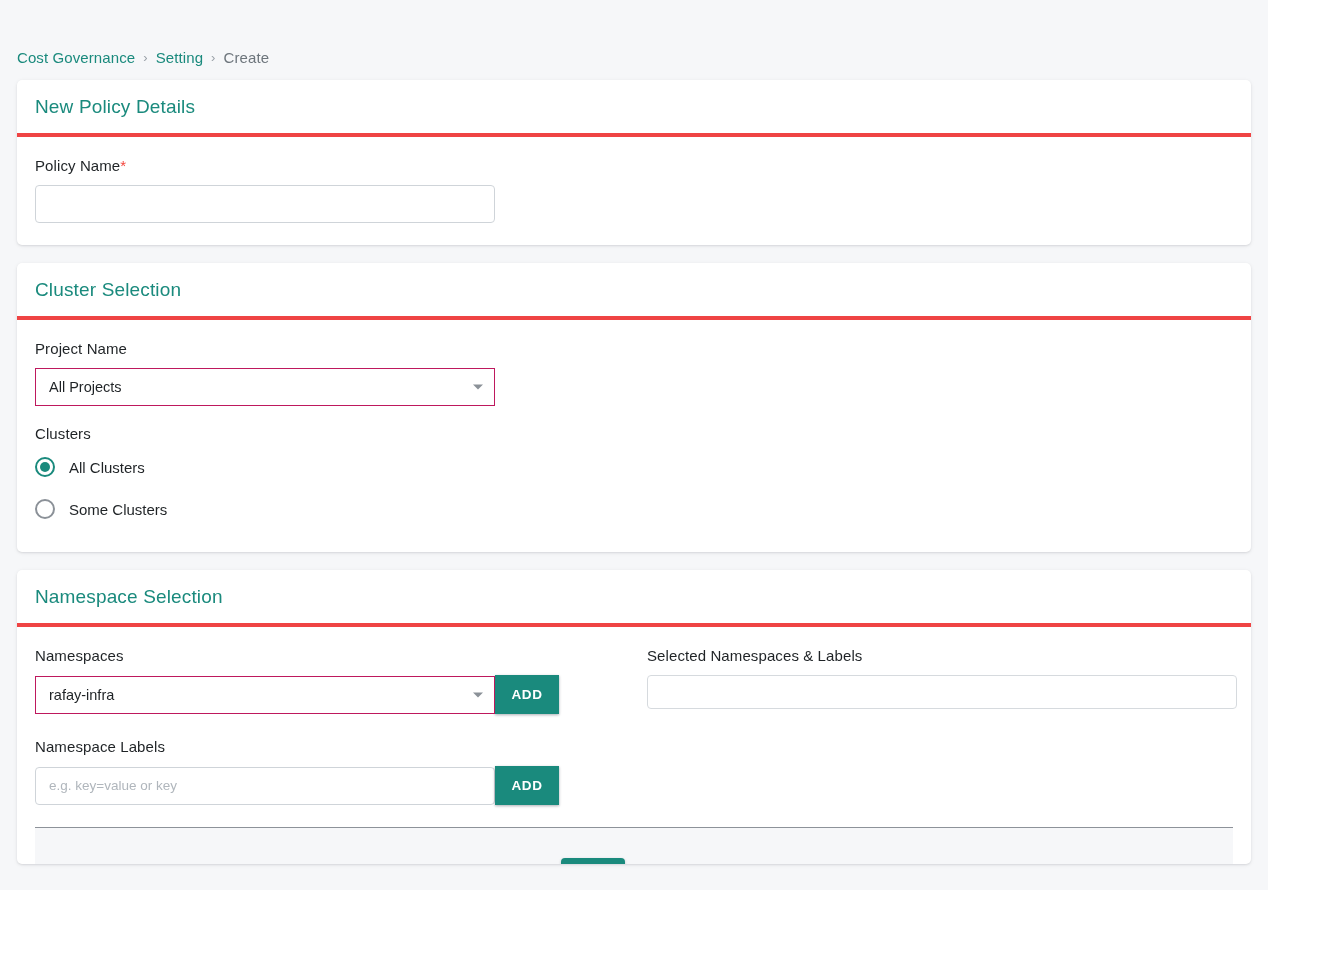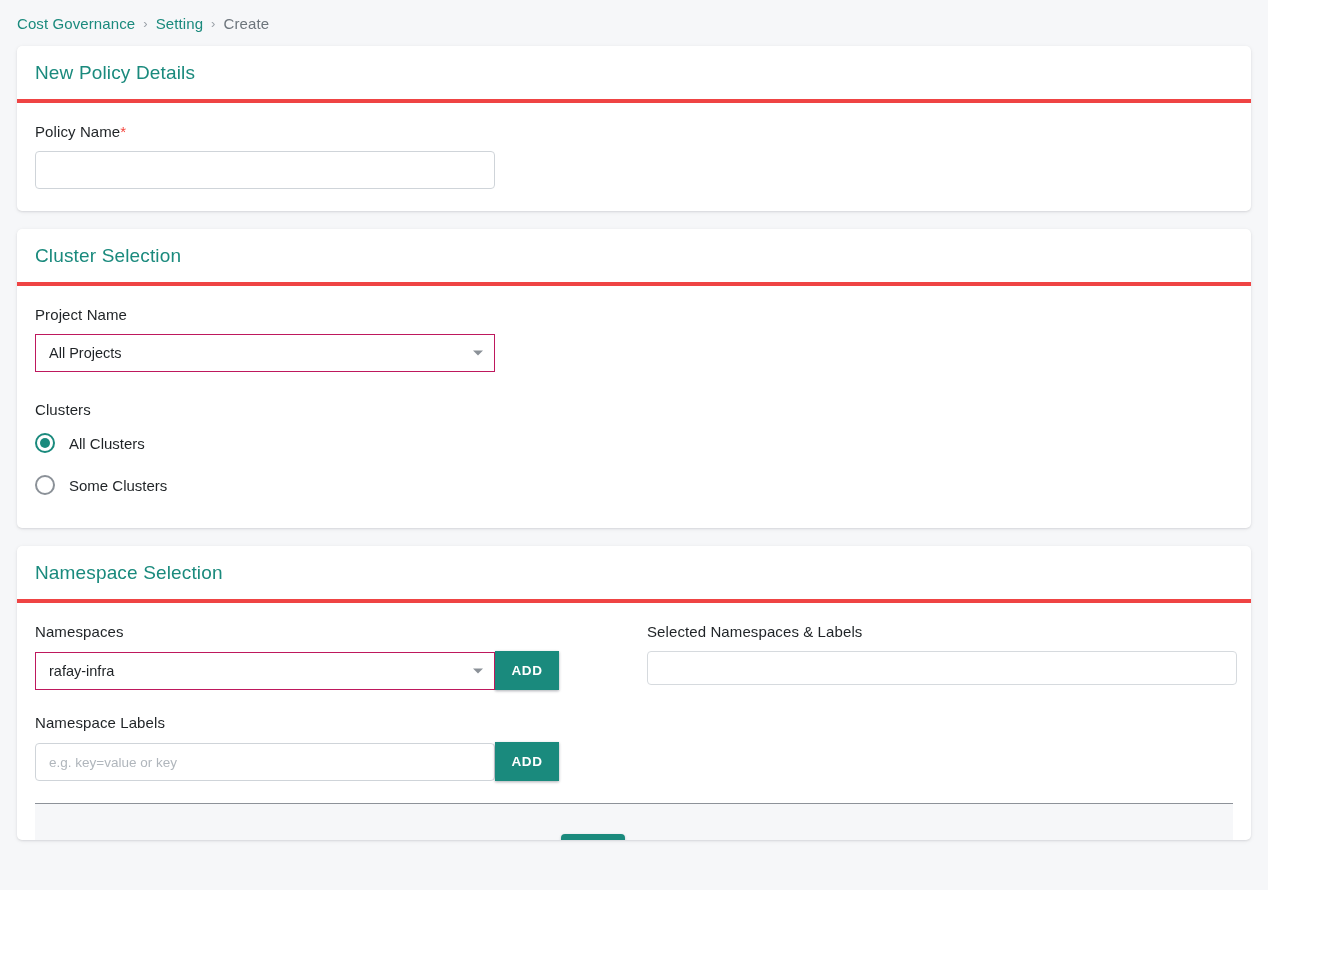--- a/index.html
+++ b/index.html
@@ -22,20 +22,21 @@
   }
 
   
   .breadcrumb {
     display: flex;
     align-items: center;
     height: 46px;
     padding-left: 17px;
     font-size: 15px;
     letter-spacing: .1px;
+    margin-top: 34px;
   }
   .crumb-link {
     color: #1a8a7d;
     cursor: pointer;
     white-space: nowrap;
   }
   .crumb-sep {
     color: #9aa1a8;
     margin: 0 8px;
     font-size: 13px;
@@ -80,21 +81,21 @@
   }
   .req-star { color: #f4443c; }
 
   .text-input {
     width: 460px;
     height: 38px;
     border: 1px solid #cfd4d9;
     border-radius: 4px;
     background: #fff;
     padding: 0 13px;
-    font-size: 15px;
+    font-size: 11px;
     color: #1f2326;
     font-family: "Liberation Sans", sans-serif;
     outline: none;
   }
   .text-input::placeholder { color: #b0b6bc; font-size: 13.5px; }
 
   .select-box {
     position: relative;
     width: 460px;
     height: 38px;
@@ -226,21 +227,21 @@
     <div class="card-header">
       <span class="card-title">Cluster Selection</span>
     </div>
     <div class="card-body">
       <div class="field-label">Project Name</div>
       <div class="select-box">
         <span class="select-value">All Projects</span>
         <span class="select-arrow"></span>
       </div>
 
-      <div class="field-label" style="margin-top:29px;margin-bottom:4px;">Clusters</div>
+      <div class="field-label" style="margin-top:19px;margin-bottom:4px;">Clusters</div>
 
       <div class="radio-row checked">
         <span class="radio-mark"></span>
         <span class="radio-label">All Clusters</span>
       </div>
       <div class="radio-row">
         <span class="radio-mark"></span>
         <span class="radio-label">Some Clusters</span>
       </div>
     </div>

